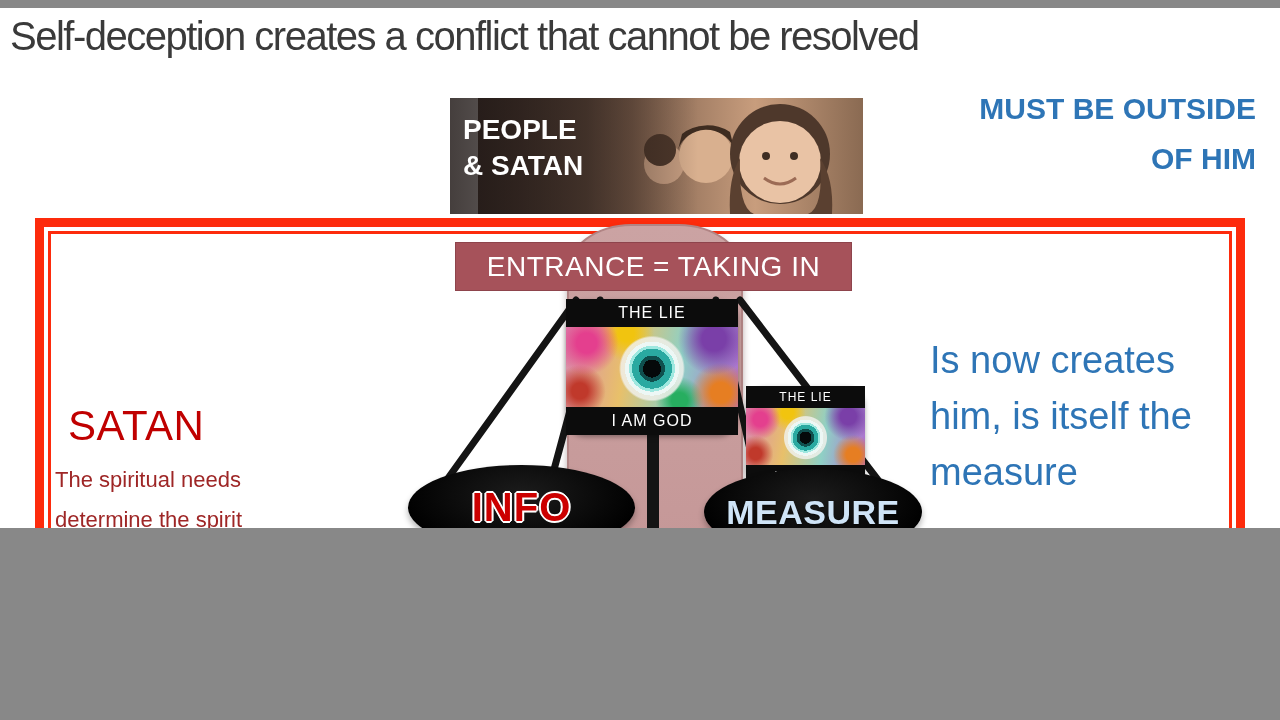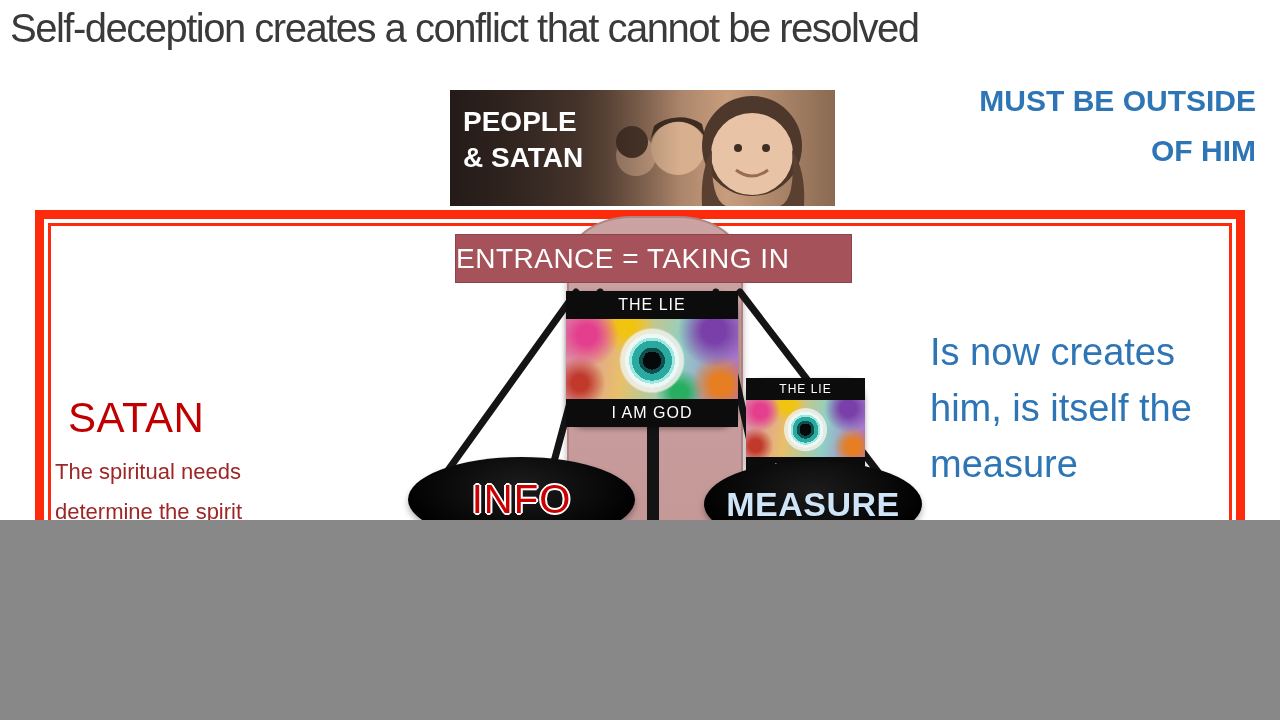--- a/index.html
+++ b/index.html
@@ -1,38 +1,38 @@
 <!DOCTYPE html>
 <html><head>
 <meta charset="utf-8">
 <style>
   html,body { margin:0; padding:0; background:#888; }
   .slide {
-    position:relative; width:1280px; height:520px; margin:0 auto;
+    position:relative; width:1280px; height:520px; margin:8px auto;
     background:#ffffff; overflow:hidden;
     font-family:"Liberation Sans", sans-serif;
   }
   .abs { position:absolute; }
   .pre { white-space:pre-line; }
 
   
   .title {
     left:10px; top:6px; width:1160px;
     font-size:40px; letter-spacing:-1.5px; color:#3a3a3a; font-weight:400;
   }
 
   
   .outside-note {
     right:24px; top:76px; text-align:right;
     color:#2E75B6; font-size:30px; font-weight:600; line-height:50px;
   }
 
   
   .people-photo {
-    left:450px; top:90px; width:385px; height:116px; overflow:hidden;
+    left:450px; top:90px; width:385px; height:116px; overflow:hidden;padding-left:28px;
   }
   .people-photo svg { display:block; }
   .people-overlay {
     position:absolute; left:0; top:0; bottom:0; width:60%;
     background:linear-gradient(90deg, rgba(28,20,18,0.82), rgba(28,20,18,0.55) 55%, rgba(28,20,18,0) 100%);
   }
   .people-label {
     position:absolute; left:13px; top:14px;
     color:#ffffff; font-size:28px; font-weight:600; line-height:36px;
   }
@@ -57,21 +57,21 @@
   }
   .mouth-line {
     left:621px; top:546px; width:66px; height:5px;
     background:#5f3d3d; border-radius:3px; transform:rotate(-1deg);
   }
 
   
   .entrance-banner {
     left:455px; top:234px; width:395px; height:47px;
     background:#A6525A; border:1px solid #8e444c;
-    display:flex; align-items:center; justify-content:flex-start;
+    display:flex; align-items:center; justify-content:center;
     color:#ffffff; font-size:28px; letter-spacing:0.5px;
   }
 
   
   .balance-svg { left:0; top:0; width:1280px; height:720px; pointer-events:none; }
 
   
   .lie-card { display:flex; flex-direction:column; box-shadow:0 2px 5px rgba(0,0,0,.35);border-radius:19px; }
   .lie-card-lg { left:566px; top:291px; width:172px; height:136px; }
   .lie-card-sm { left:746px; top:378px; width:119px; height:101px; }
@@ -107,21 +107,21 @@
   
   .pan {
     background:radial-gradient(ellipse at 50% 35%, #1c1c1c, #000 75%);
     border-radius:50%;
     display:flex; align-items:center; justify-content:center;
     box-shadow:0 4px 6px rgba(0,0,0,.3);
   }
   .info-pan { left:408px; top:457px; width:227px; height:85px; }
   .measure-pan { left:704px; top:461px; width:218px; height:86px; }
   .info-label {
-    color:#CC0000; font-size:40px; font-weight:400; letter-spacing:1px;
+    color:#CC0000; font-size:40px; font-weight:700; letter-spacing:1px;
     text-shadow:-2px 0 0 #fff, 2px 0 0 #fff, 0 -2px 0 #fff, 0 2px 0 #fff,
                 -1px -1px 0 #fff, 1px 1px 0 #fff, -1px 1px 0 #fff, 1px -1px 0 #fff;
   }
   .measure-label {
     color:#CFE4F7; font-size:34px; font-weight:700; letter-spacing:0.5px;
     text-shadow:0 1px 2px rgba(0,0,0,.6);
   }
 
   
   .spirit-heading { left:68px; top:394px; font-size:42px; color:#C00000; letter-spacing:0.5px; }

